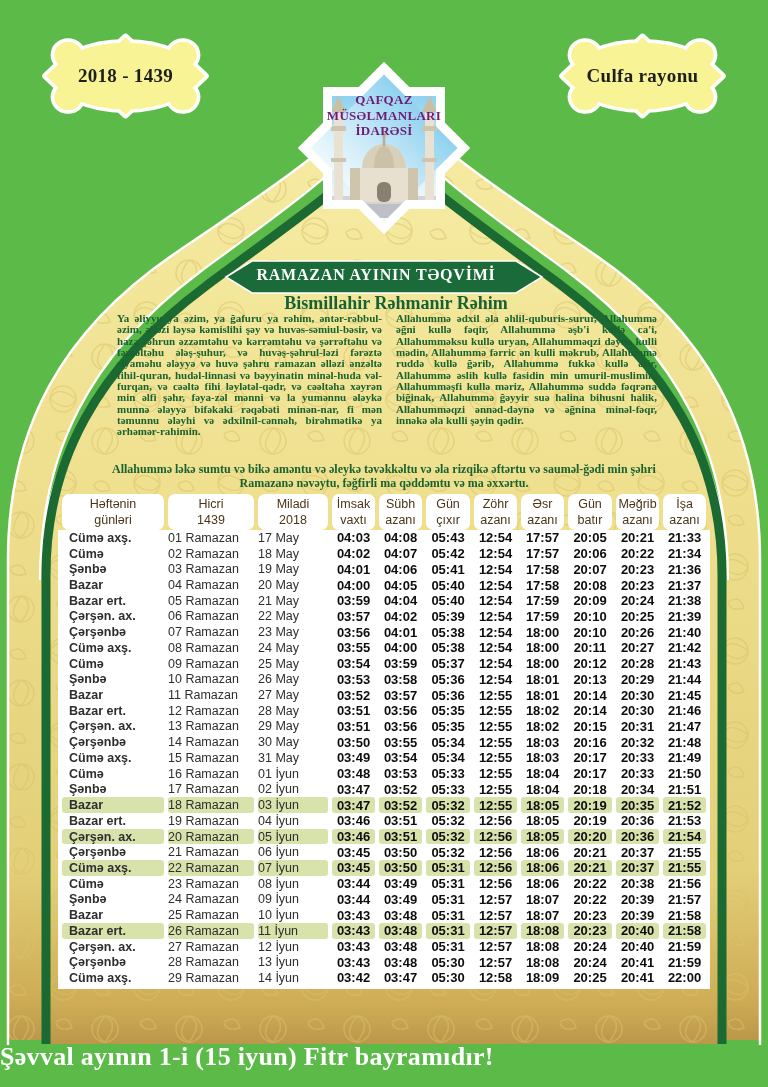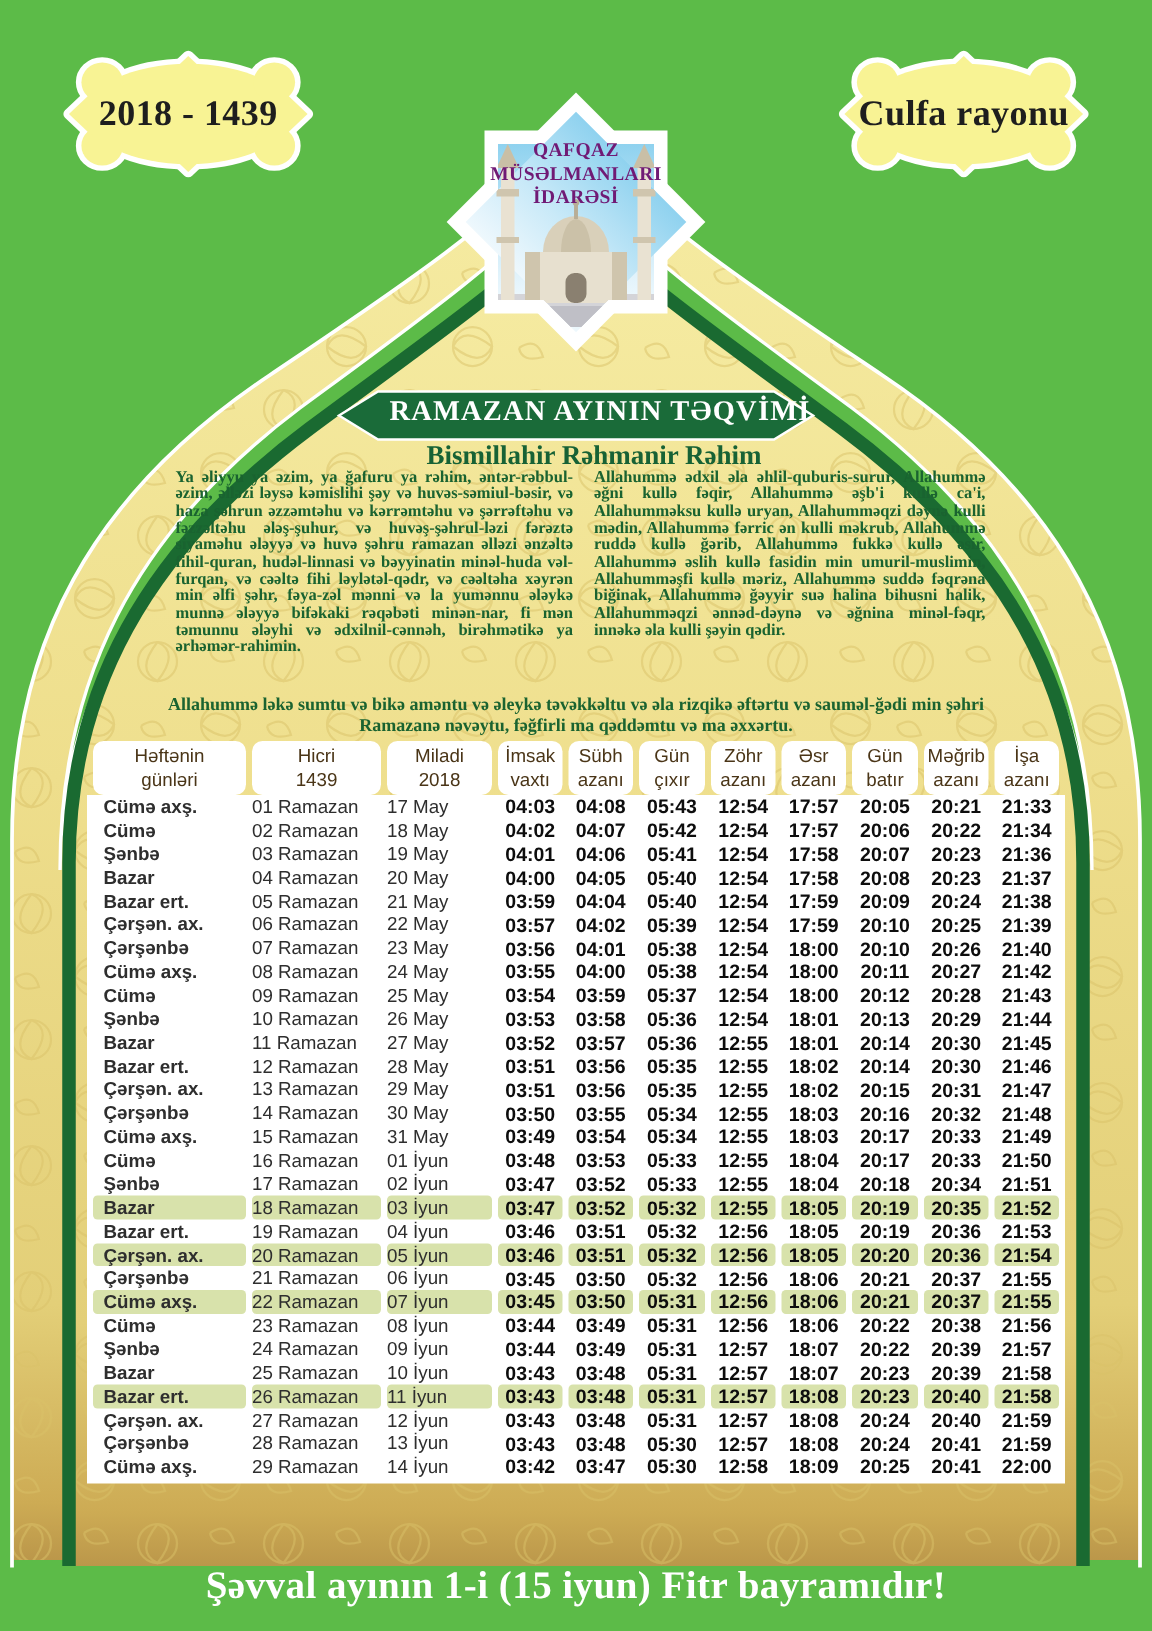--- a/index.html
+++ b/index.html
@@ -3,33 +3,33 @@
 <meta charset="utf-8">
 <style>
   html,body{margin:0;padding:0;}
   body{width:768px;height:1087px;position:relative;overflow:hidden;
        background:#5cbb48;font-family:"Liberation Serif",serif;}
   .abs{position:absolute;}
   #backdrop{position:absolute;left:0;top:0;width:768px;height:1087px;}
 
   
   .badge-text{display:flex;align-items:center;justify-content:center;
-    font-weight:bold;font-size:24px;color:#1e1e1e;letter-spacing:.3px;}
+    font-weight:bold;font-size:19px;color:#1e1e1e;letter-spacing:.3px;}
   #badge-year{left:33px;top:32px;width:185px;height:88px;}
   #badge-region{left:550px;top:32px;width:185px;height:88px;}
 
   
   #org-title{left:304px;top:92px;width:160px;text-align:center;
     font-weight:bold;font-size:13px;line-height:15.5px;color:#701a75;
     white-space:pre-line;letter-spacing:.3px;}
 
   
-  #ribbon-text{left:242px;top:261px;width:316px;height:28px;display:flex;
+  #ribbon-text{left:218px;top:261px;width:316px;height:28px;display:flex;
     align-items:center;justify-content:center;color:#ffffff;font-weight:bold;
-    font-size:19px;letter-spacing:.8px;}
+    font-size:16px;letter-spacing:.8px;}
 
   #bismillah{left:12px;top:293px;width:768px;text-align:center;font-weight:bold;
     font-size:18px;color:#176235;}
 
   .prayer{font-weight:bold;font-size:11px;line-height:11.35px;color:#1a6330;
     text-align:justify;}
   #prayer-left{left:117px;top:313px;width:265px;}
   #prayer-right{left:396px;top:313px;width:261px;}
   #prayer-bottom{left:104px;top:462px;width:560px;text-align:center;
     font-weight:bold;font-size:12px;line-height:14px;color:#1a6330;}
@@ -42,21 +42,21 @@
   #timetable th{background:#ffffff;color:#4a3517;font-weight:normal;
     font-size:12.5px;line-height:1.28;height:36px;text-align:center;
     vertical-align:middle;white-space:pre-line;border-radius:7px;padding:0;}
   #timetable td{height:15.72px;padding:0;font-size:12.5px;color:#2e2e2e;
     vertical-align:middle;overflow:hidden;white-space:nowrap;}
   #timetable td.c-day{text-align:left;padding-left:7px;font-weight:bold;}
   #timetable td.c-mid{text-align:left;}
   #timetable td.c-time{text-align:center;font-weight:bold;font-size:13px;color:#0d0d0d;}
   #timetable tr.hl td{background:#d8e2ab;border-radius:3px;}
 
-  #footer-note{left:0;top:1042px;width:768px;text-align:center;color:#ffffff;
+  #footer-note{left:0;top:1042px;width:768px;color:#ffffff;
     font-weight:bold;font-size:26px;letter-spacing:.3px;}
 </style>
 </head>
 <body>
 
 <svg id="backdrop" viewBox="0 0 768 1087" xmlns="http://www.w3.org/2000/svg">
   <defs>
     <linearGradient id="goldGrad" x1="0" y1="0" x2="0" y2="1">
       <stop offset="0" stop-color="#f6eca3"></stop>
       <stop offset="0.45" stop-color="#eede8c"></stop>

